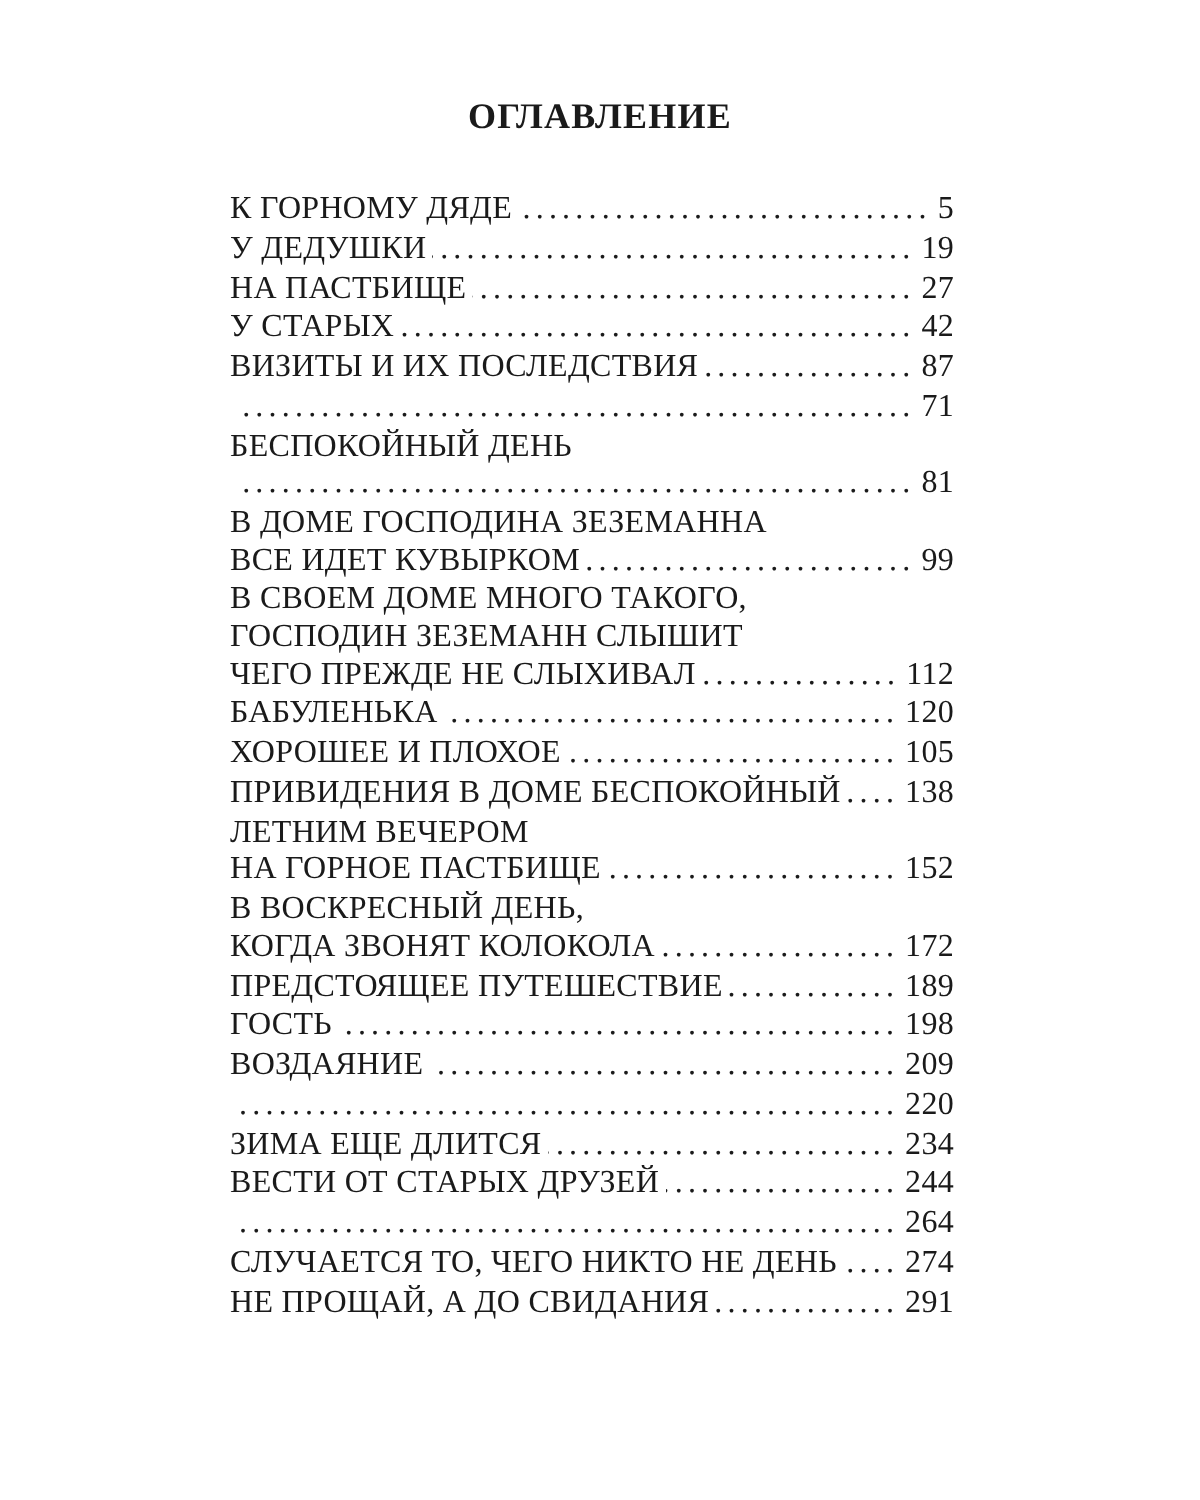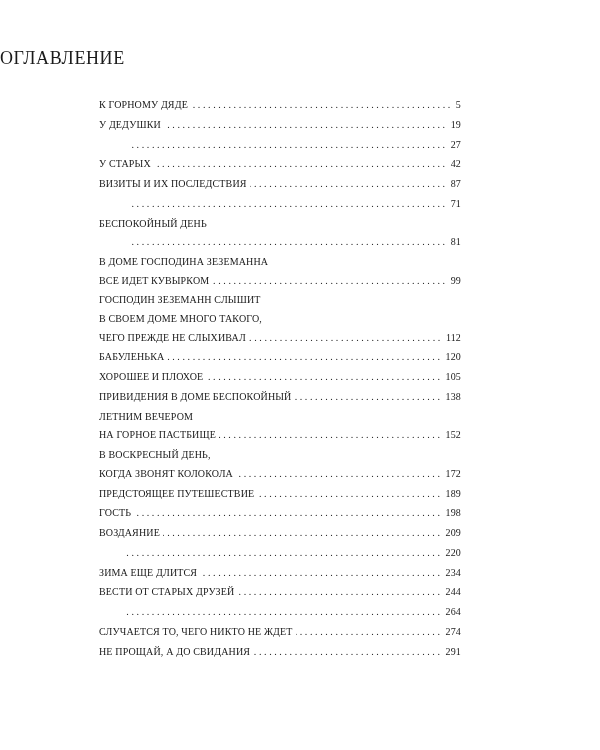--- a/index.html
+++ b/index.html
@@ -1,26 +1,26 @@
 <!DOCTYPE html>
 <html><head>
   <meta charset="utf-8">
   <style>
     html, body { margin: 0; padding: 0; }
     body {
       width: 600px; height: 750px; background: #ffffff; position: relative; overflow: hidden;
       font-family: "Liberation Serif", "DejaVu Serif", serif; color: #1a1a1a;
     }
     .title {
-      position: absolute; top: 47px; left: 0; width: 600px; 
-      font-weight: normal; font-size: 18px; letter-spacing: 0.6px; line-height: 22px;
+      position: absolute; top: 47px; left: 0; width: 600px; text-align: center;
+      font-weight: bold; font-size: 18px; letter-spacing: 0.6px; line-height: 22px;
     }
     .toc {
-      position: absolute; top: 96px; left: 99px; width: 362px;
-      font-size: 10px; letter-spacing: 0.15px;
+      position: absolute; top: 96px; left: 115px; width: 362px;
+      font-size: 16px; letter-spacing: 0.15px;
     }
     .entry { margin-bottom: 1.2px; }
     .line { line-height: 18.6px; height: 18.6px; white-space: nowrap; }
     .last-line { display: flex; align-items: baseline; }
     .last-line .t { flex: 0 0 auto; }
     .last-line .dots {
       flex: 1 1 auto; overflow: hidden; white-space: nowrap; margin: 0 3px; letter-spacing: 2.6px;
       text-align: right; direction: rtl;
     }
     .last-line .p { flex: 0 0 auto; }
@@ -40,20 +40,21 @@
     </div>
     <div class="entry">
       <div class="line last-line">
         <span class="t">У ДЕДУШКИ</span>
         <span class="dots">..............................................................</span>
         <span class="p">19</span>
       </div>
     </div>
     <div class="entry">
       <div class="line last-line">
+        <span class="t">НА ПАСТБИЩЕ</span>
         <span class="dots">..............................................................</span>
         <span class="p">27</span>
       </div>
     </div>
     <div class="entry">
       <div class="line last-line">
         <span class="t">У СТАРЫХ</span>
         <span class="dots">..............................................................</span>
         <span class="p">42</span>
       </div>
@@ -80,22 +81,22 @@
     </div>
     <div class="entry">
       <div class="line"><span class="t">В ДОМЕ ГОСПОДИНА ЗЕЗЕМАННА</span></div>
       <div class="line last-line">
         <span class="t">ВСЕ ИДЕТ КУВЫРКОМ</span>
         <span class="dots">..............................................................</span>
         <span class="p">99</span>
       </div>
     </div>
     <div class="entry">
+      <div class="line"><span class="t">В СВОЕМ ДОМЕ МНОГО ТАКОГО,</span></div>
       <div class="line"><span class="t">ГОСПОДИН ЗЕЗЕМАНН СЛЫШИТ</span></div>
-      <div class="line"><span class="t">В СВОЕМ ДОМЕ МНОГО ТАКОГО,</span></div>
       <div class="line last-line">
         <span class="t">ЧЕГО ПРЕЖДЕ НЕ СЛЫХИВАЛ</span>
         <span class="dots">..............................................................</span>
         <span class="p">112</span>
       </div>
     </div>
     <div class="entry">
       <div class="line last-line">
         <span class="t">БАБУЛЕНЬКА</span>
         <span class="dots">..............................................................</span>
@@ -174,21 +175,21 @@
       </div>
     </div>
     <div class="entry">
       <div class="line last-line">
         <span class="dots">..............................................................</span>
         <span class="p">264</span>
       </div>
     </div>
     <div class="entry">
       <div class="line last-line">
-        <span class="t">СЛУЧАЕТСЯ ТО, ЧЕГО НИКТО НЕ ЖДЕТ</span>
+        <span class="t">СЛУЧАЕТСЯ ТО, ЧЕГО НИКТО НЕ ДЕНЬ</span>
         <span class="dots">..............................................................</span>
         <span class="p">274</span>
       </div>
     </div>
     <div class="entry">
       <div class="line last-line">
         <span class="t">НЕ ПРОЩАЙ, А ДО СВИДАНИЯ</span>
         <span class="dots">..............................................................</span>
         <span class="p">291</span>
       </div>

